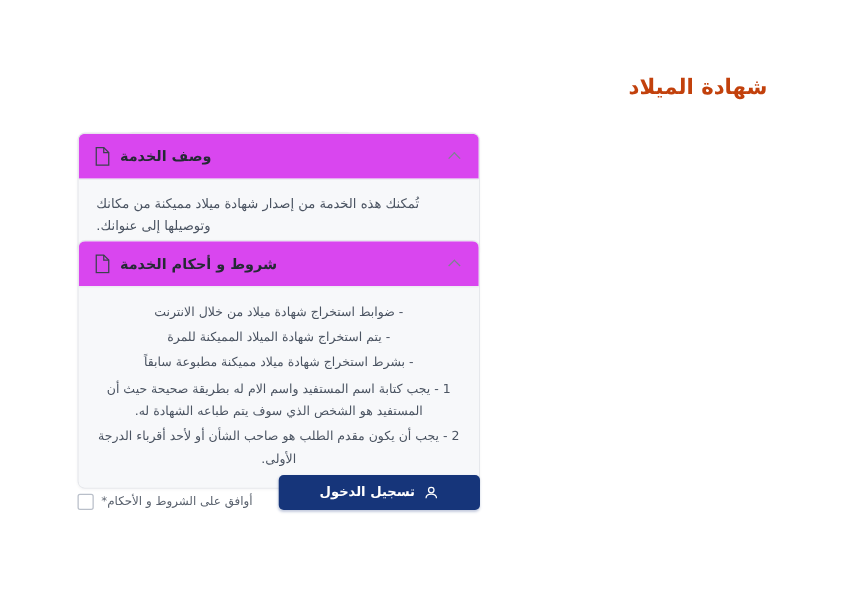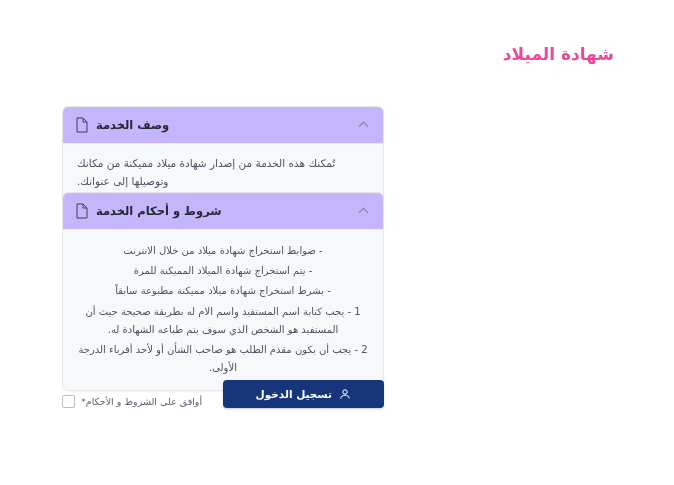--- a/index.html
+++ b/index.html
@@ -17,43 +17,43 @@
   }
 
   .page {
     position: absolute;
     inset: 0;
     background: #ffffff;
   }
 
   .page-title {
     position: absolute;
-    top: 44px;
+    top: 60px;
     right: 60px;
     font-size: 17px;
     font-weight: bold;
-    color: #ec4899;
+    color: #c2410c;
     letter-spacing: 0;
   }
 
   
   .card {
     position: absolute;
     background: #ffffff;
     border: 1px solid #e6e8ec;
     border-radius: 6px;
     box-shadow: 0 1px 2px rgba(20,30,60,0.04);
     overflow: hidden;
   }
   .card-head {
     display: flex;
     align-items: center;
     justify-content: space-between;
     padding: 10px 12px 10px 12px;
-    background: #c4b5fd;
+    background: #d946ef;
   }
   .card-head-right {
     display: flex;
     align-items: center;
     gap: 7px;
     flex-direction: row;
   }
   .card-title {
     font-size: 11.5px;
     font-weight: bold;

